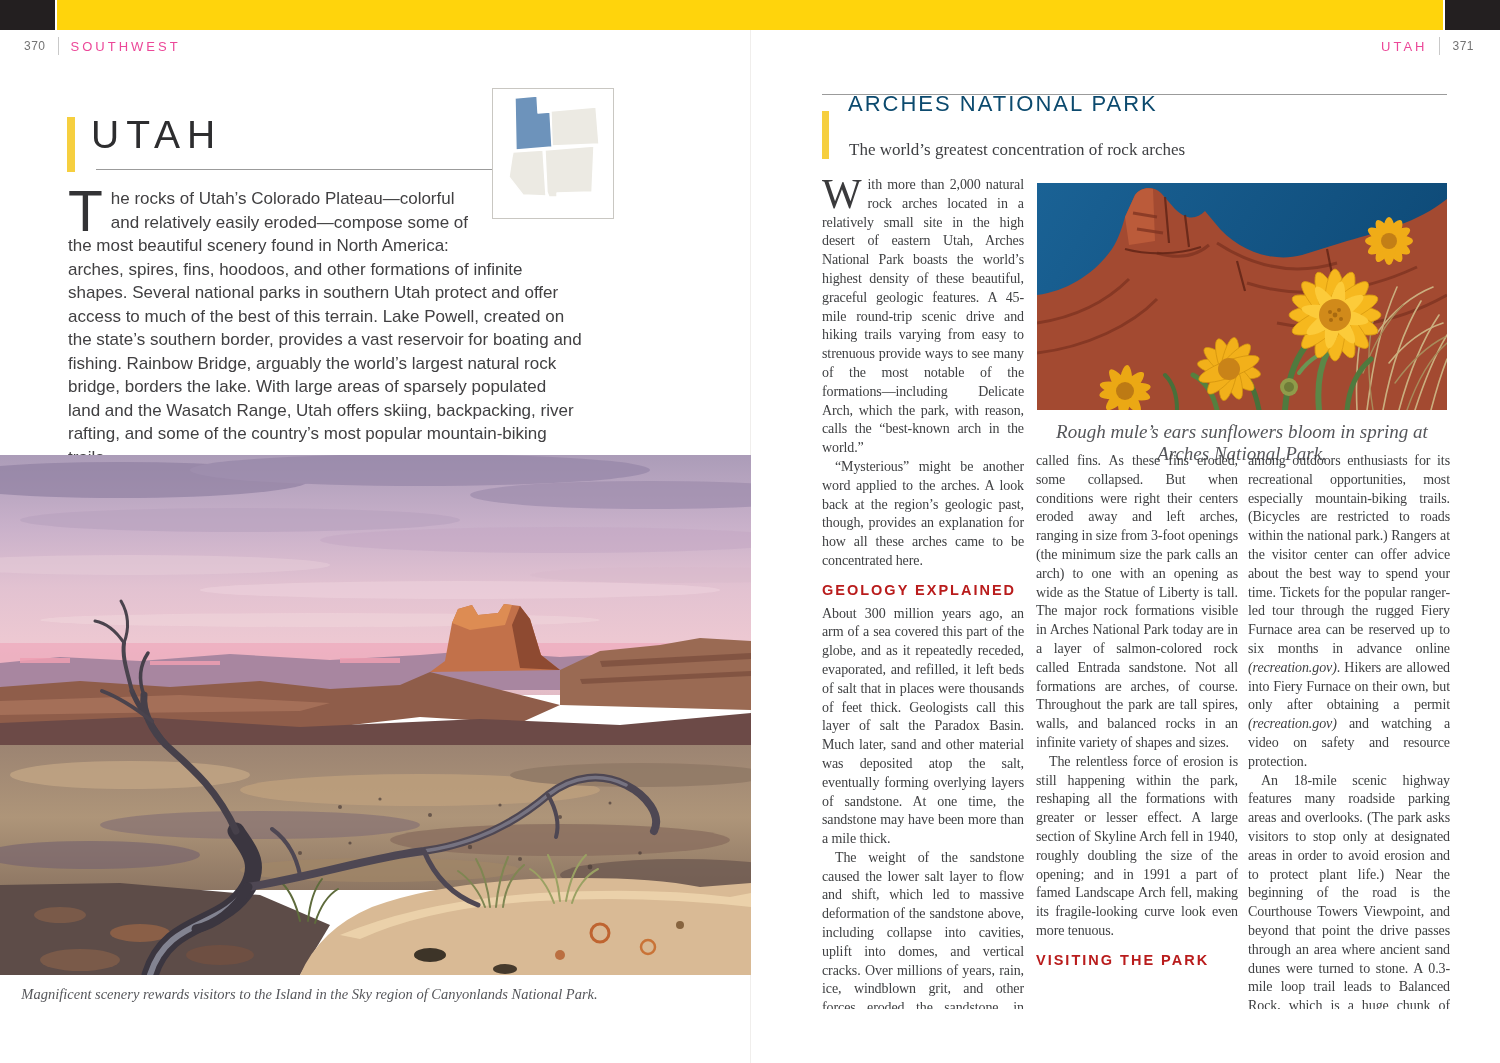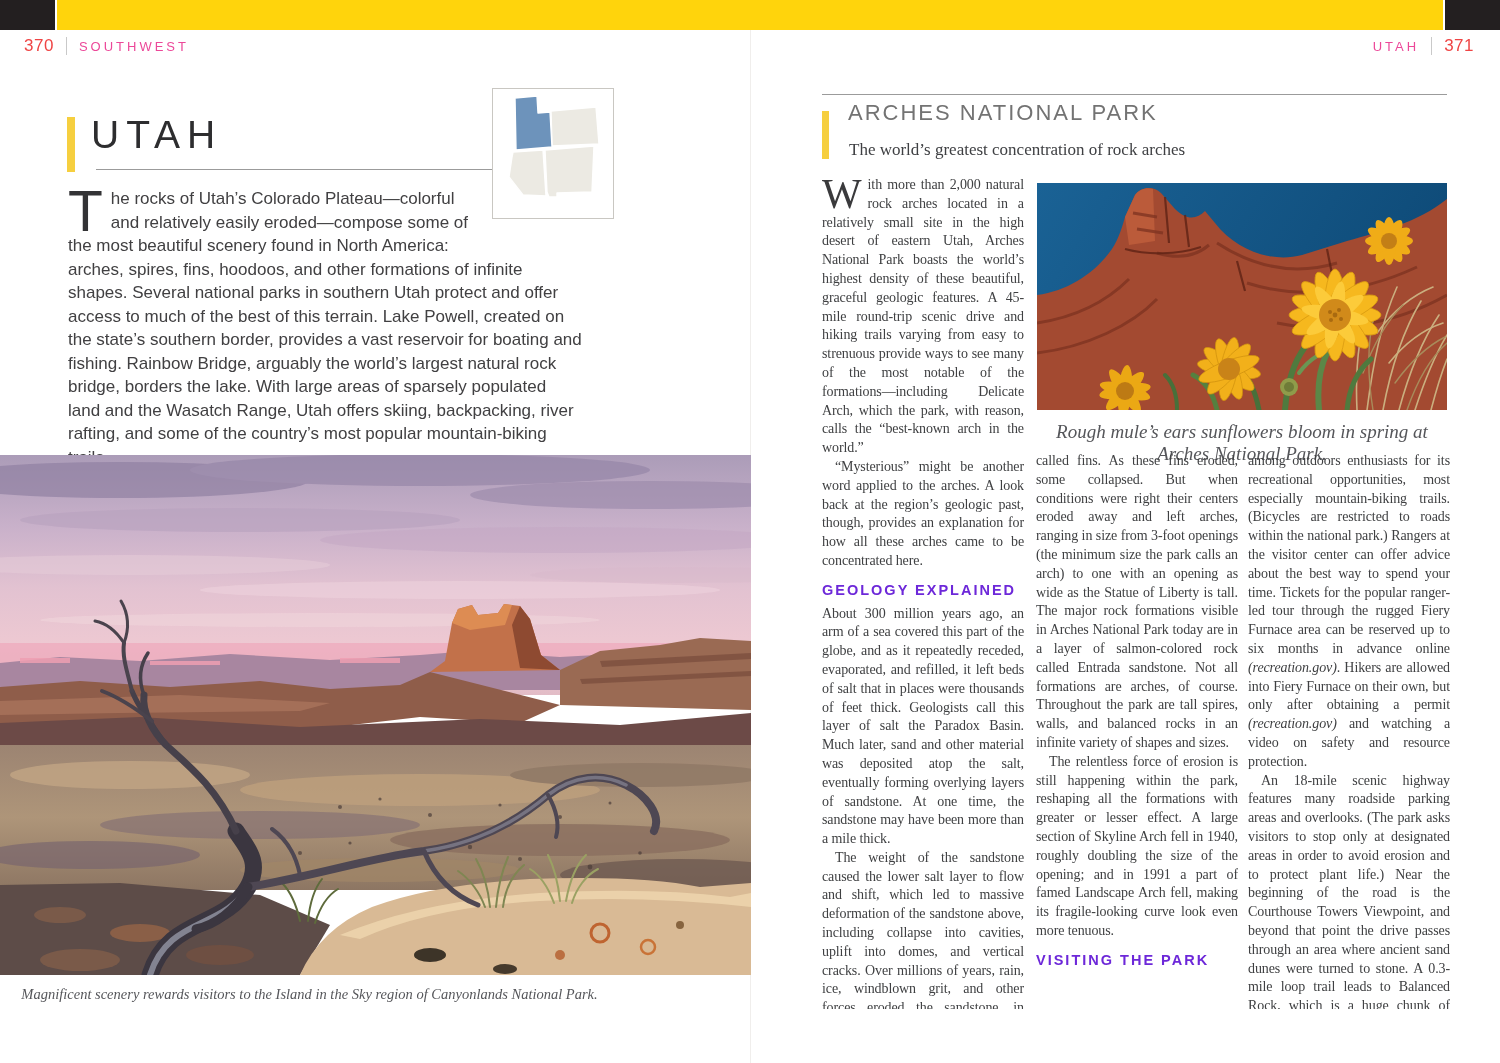--- a/index.html
+++ b/index.html
@@ -10,21 +10,21 @@
   }
   .abs{position:absolute;}
 
   
   .banner-yellow{left:57px;top:0;width:1386px;height:30px;background:#FFD40C;}
   .banner-black-left{left:0;top:0;width:55px;height:30px;background:#231F20;}
   .banner-black-right{left:1445px;top:0;width:55px;height:30px;background:#231F20;}
 
   
   .runhead{top:36px;height:20px;display:flex;align-items:center;color:#58595B;}
-  .runhead .pagenum{font-size:17px;color:#ef4444;letter-spacing:0.5px;}
+  .runhead .pagenum{font-size:12px;color:#737373;letter-spacing:0.5px;}
   .runhead .sect{font-size:13px;letter-spacing:3px;color:#ec4899;}
   .runhead .vdiv{width:1px;height:18px;background:#c9c9c9;margin:0 12px;}
   .runhead-left{left:24px;}
   .runhead-right{right:26px;}
 
   .seam{left:750px;top:30px;width:1px;height:1033px;background:#f0eeec;}
 
   
   .utah-accent{left:67px;top:117px;width:8px;height:55px;background:#F6CF3F;}
   .utah-title{left:91px;top:113px;font-size:39px;letter-spacing:7px;font-weight:300;color:#2d2d2f;}
@@ -36,37 +36,37 @@
   .intro .map-spacer{float:right;width:105px;height:70px;}
   .dropcap-sans{float:left;font-size:57px;line-height:45px;padding:2px 8px 0 0;color:#333335;font-weight:300;}
 
   .photo-left{left:0;top:455px;width:751px;height:520px;overflow:hidden;}
   .caption{font-family:"Liberation Serif",serif;font-style:italic;color:#55565a;text-align:center;}
   .caption-left{left:0;top:986px;width:619px;font-size:14.5px;}
 
   
   .arches-rule{left:822px;top:94px;width:625px;height:1px;background:#9b9b9b;}
   .arches-accent{left:822px;top:111px;width:7px;height:48px;background:#F6CF3F;}
-  .arches-title{left:848px;top:100px;font-size:22px;letter-spacing:2px;color:#737373;font-weight:400;}
+  .arches-title{left:848px;top:91px;font-size:22px;letter-spacing:2px;color:#0c4a6e;font-weight:400;}
   .arches-subtitle{left:849px;top:140px;font-family:"Liberation Serif",serif;font-size:17px;color:#3f4043;}
 
   .photo-right{left:1037px;top:183px;width:410px;height:227px;overflow:hidden;}
   .caption-right{left:1037px;top:421px;width:410px;font-size:19px;}
 
   .col{width:202px;font-family:"Liberation Serif",serif;font-size:14px;line-height:18.8px;
        color:#3f4042;letter-spacing:-0.1px;overflow:hidden;}
   .col-1{left:822px;top:176px;height:833px;}
   .col-2{left:1036px;top:452px;height:557px;}
   .col-3{left:1248px;top:452px;height:557px;}
   .body-para{margin:0;text-align:justify;}
   .body-para.indent{text-indent:13px;}
   .body-para.cont{text-align-last:justify;}
   .body-para em{}
   .col-heading{font-family:"Liberation Sans",sans-serif;font-size:14.5px;font-weight:700;
-               letter-spacing:2px;color:#6d28d9;margin:10px 0 5px 0;}
+               letter-spacing:2px;color:#b91c1c;margin:10px 0 5px 0;}
   .dropcap-serif{float:left;font-size:42px;line-height:34px;padding:1px 6px 0 0;color:#3a3a3c;}
 </style>
 </head>
 <body>
 
 <div class="abs banner-black-left"></div>
 <div class="abs banner-yellow"></div>
 <div class="abs banner-black-right"></div>
 
 <div class="abs runhead runhead-left">

